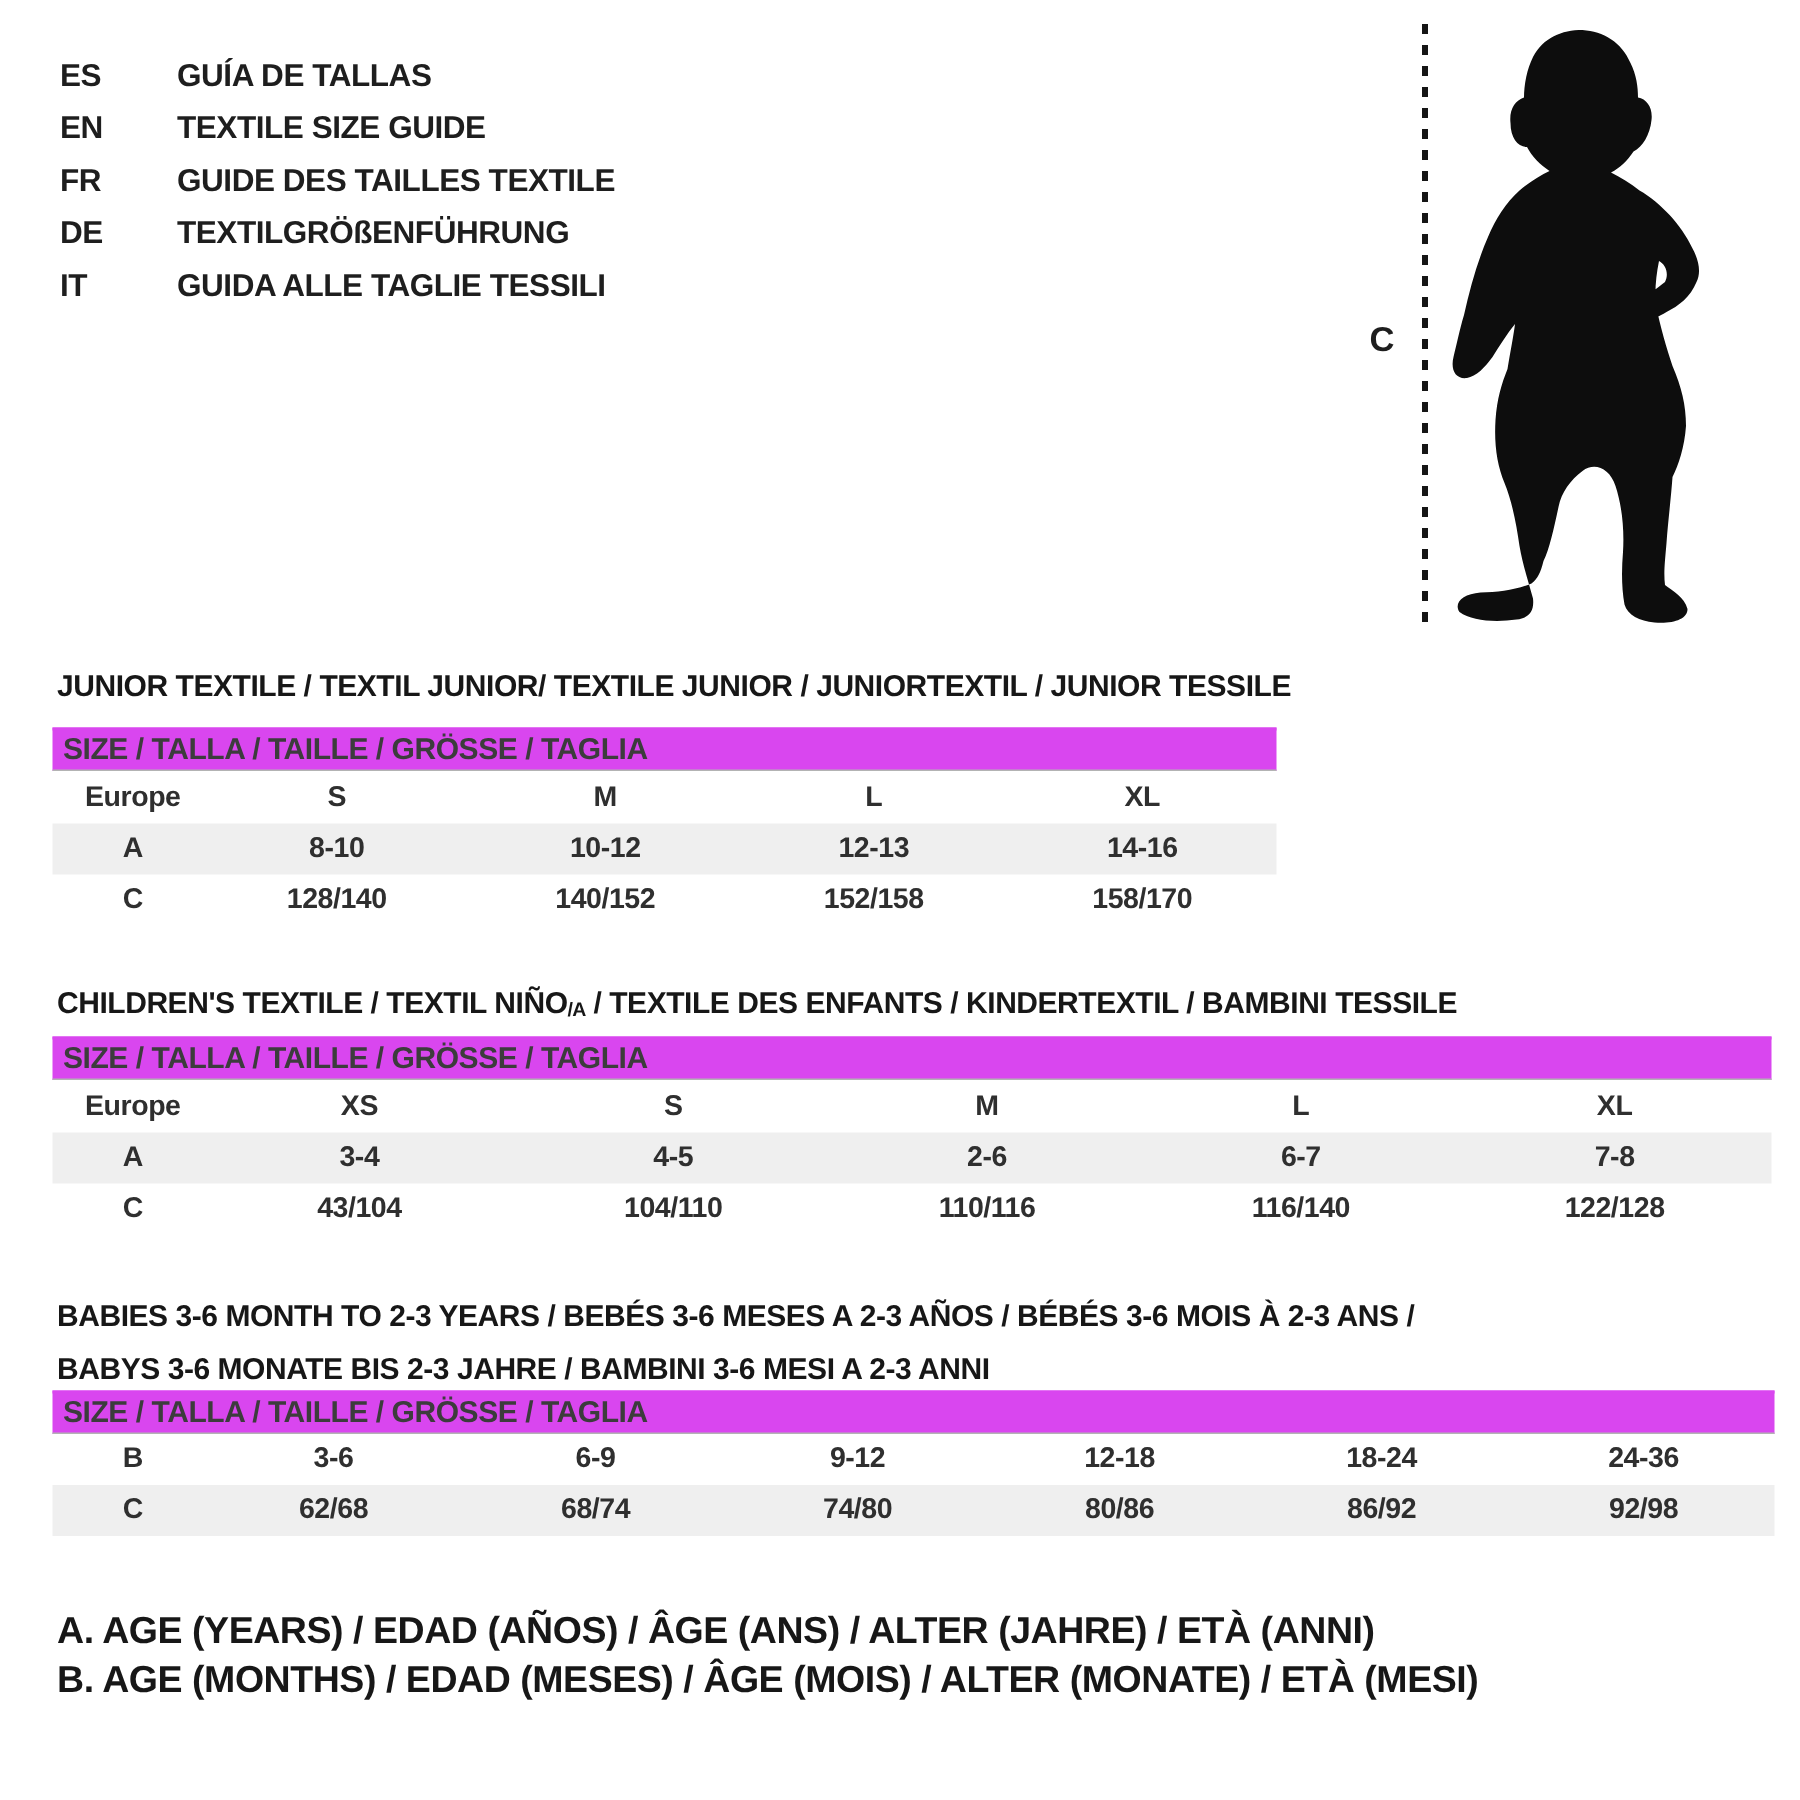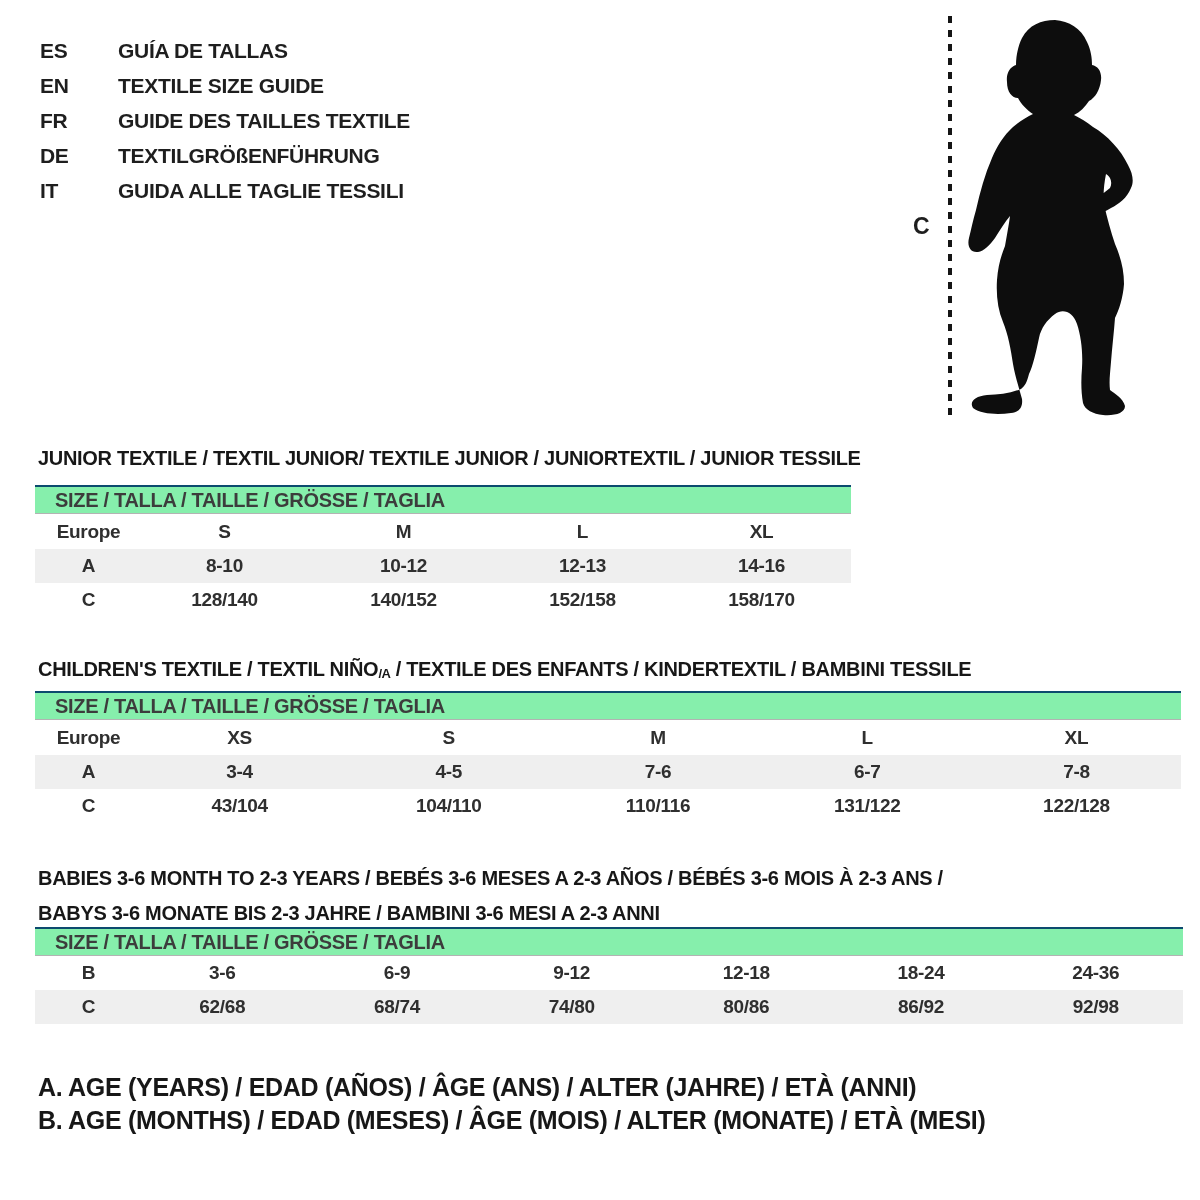--- a/index.html
+++ b/index.html
@@ -25,22 +25,22 @@
   
   .section-title { position:absolute; left:38px; font-size:20px; white-space:nowrap; color:#171717;margin-top:16px; }
   .title-junior { top:431px; }
   .title-children { top:642px; }
   .title-babies { top:845px; line-height:35px; }
   .sub-a { font-size:13px; vertical-align:-2px; letter-spacing:-0.5px; }
 
   
   .sizetable { position:absolute; left:35px; }
   .tbar {
-    background:#86efac; border-top:2px solid #0c4a6e; border-bottom:1px solid #b3b3b3;
-    height:26px; line-height:26px; padding-left:20px; font-size:20px; color:#3c3c3c;
+    background:#d946ef; border-top:2px solid #d946ef; border-bottom:1px solid #b3b3b3;
+    height:26px; line-height:26px; padding-left:7px; font-size:20px; color:#3c3c3c;
     white-space:nowrap; overflow:hidden;
   }
   .trow { display:flex; align-items:center; height:34px; font-size:19px; color:#2f2f2f; }
   .trow.row-europe { height:35px; }
   .trow.stripe { background:#efefef; }
   .tlabel { width:100px; padding-left:7px; box-sizing:border-box;text-align:center; }
   .tcell { flex:1; text-align:center; }
 
   .table-junior   { top:485px; width:816px; }
   .table-children { top:691px; width:1146px; }
@@ -143,30 +143,30 @@
       <div class="tcell">XS</div>
       <div class="tcell">S</div>
       <div class="tcell">M</div>
       <div class="tcell">L</div>
       <div class="tcell">XL</div>
     </div>
     <div class="trow stripe">
       <div class="tlabel">A</div>
       <div class="tcell">3-4</div>
       <div class="tcell">4-5</div>
-      <div class="tcell">7-6</div>
+      <div class="tcell">2-6</div>
       <div class="tcell">6-7</div>
       <div class="tcell">7-8</div>
     </div>
     <div class="trow">
       <div class="tlabel">C</div>
       <div class="tcell">43/104</div>
       <div class="tcell">104/110</div>
       <div class="tcell">110/116</div>
-      <div class="tcell">131/122</div>
+      <div class="tcell">116/140</div>
       <div class="tcell">122/128</div>
     </div>
   </div>
 
   <div class="section-title title-babies">
     <div>BABIES 3-6 MONTH TO 2-3 YEARS / BEBÉS 3-6 MESES A 2-3 AÑOS / BÉBÉS 3-6 MOIS À 2-3 ANS /</div>
     <div>BABYS 3-6 MONATE BIS 2-3 JAHRE / BAMBINI 3-6 MESI A 2-3 ANNI</div>
   </div>
   <div class="sizetable table-babies">
     <div class="tbar">SIZE / TALLA / TAILLE / GRÖSSE / TAGLIA</div>

